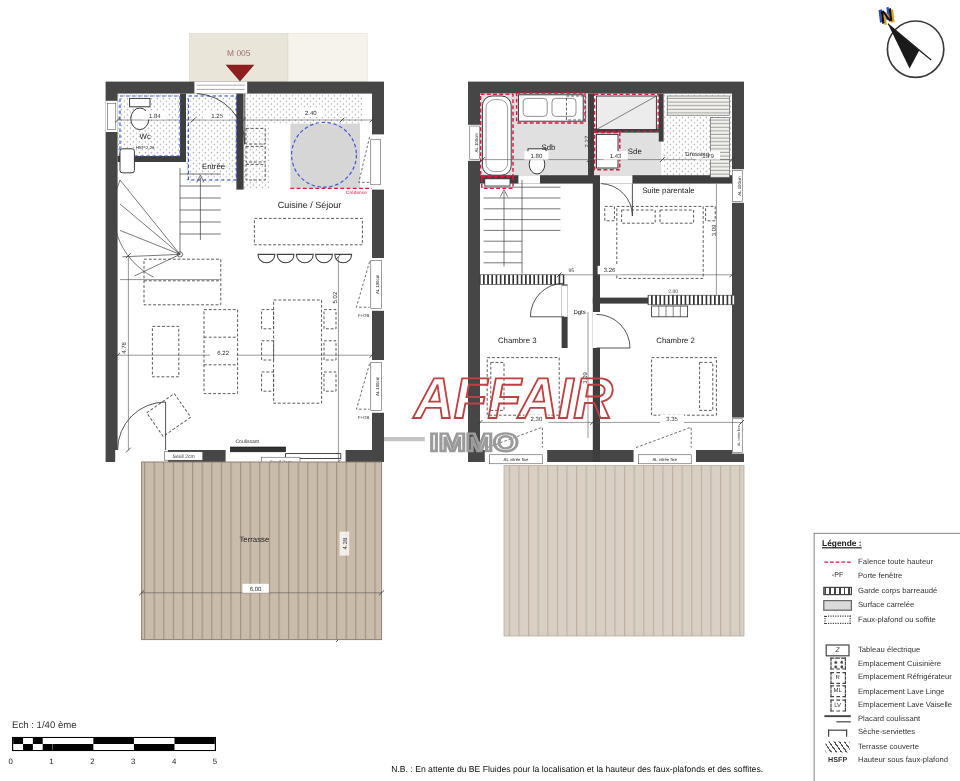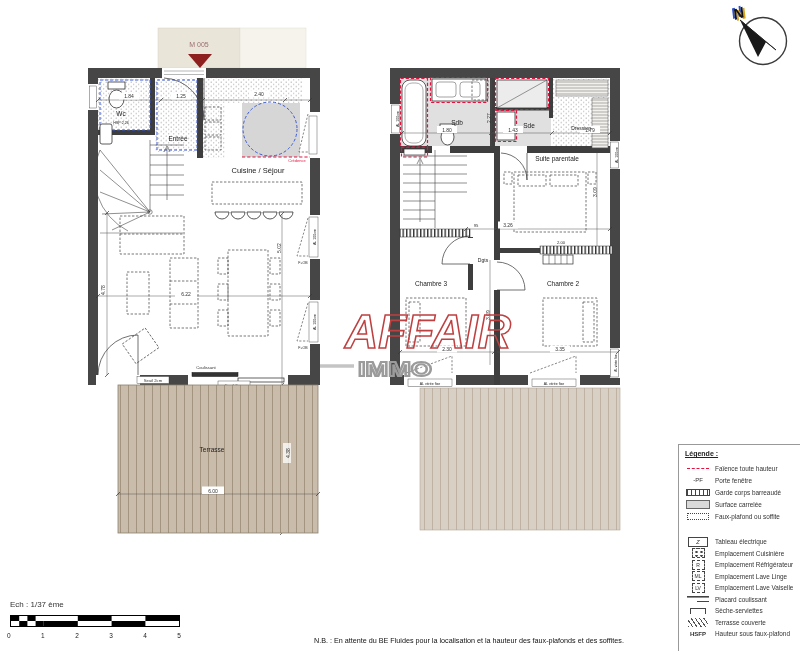--- a/index.html
+++ b/index.html
@@ -54,21 +54,21 @@
                  linear-gradient(#444,#444) right bottom/12px 1.6px no-repeat;}
   .sym-seche-serviettes{width:16px;height:6px;border:1.4px solid #444;border-bottom:none;box-sizing:border-box;}
   .sym-terrasse-couverte{width:20px;height:9px;
       background:repeating-linear-gradient(55deg,#555 0 1px,transparent 1px 3.5px);}
   .sym-hsfp{font-size:6px;font-weight:bold;color:#333;}
 
   .scalebar{position:absolute;left:10px;top:600px;}
   .scale-label{font-size:8px;color:#333;margin-bottom:4px;}
   .scale-nums{display:flex;justify-content:space-between;width:174px;margin-left:-3px;
       font-size:6.5px;color:#222;margin-top:1px;}
-  .note{position:absolute;left:314px;top:636px;font-size:7.2px;color:#111;}
+  .note{position:absolute;left:326px;top:636px;font-size:7.2px;color:#111;}
 </style>
 </head>
 <body>
 
 <div class="sheet">
 
 <svg width="800" height="651" viewBox="0 0 800 651">
   <defs>
     <pattern id="dots" width="5" height="4.5" patternUnits="userSpaceOnUse">
       <circle cx="1.2" cy="1.2" r="0.65" fill="#a9a9a9"></circle>
@@ -529,21 +529,21 @@
       <span class="lsym">
             <span class="sym-hsfp">HSFP</span>
           </span>
       <span class="llabel">Hauteur sous faux-plafond</span>
     </div>
   </div>
 </div>
 
 
 <div class="scalebar">
-  <div class="scale-label">Ech : 1/37 ème</div>
+  <div class="scale-label">Ech : 1/40 ème</div>
   <svg width="170" height="12">
     <rect x="0.5" y="0.5" width="169" height="11" fill="#fff" stroke="#000" stroke-width="1"></rect>
     <rect x="1" y="1" width="8.2" height="5" fill="#000"></rect>
     <rect x="17.4" y="1" width="8.2" height="5" fill="#000"></rect>
     <rect x="9.2" y="6" width="8.2" height="5" fill="#000"></rect>
     <rect x="25.6" y="6" width="8.2" height="5" fill="#000"></rect>
     <rect x="34" y="6" width="33.8" height="5" fill="#000"></rect>
     <rect x="67.8" y="1" width="33.8" height="5" fill="#000"></rect>
     <rect x="101.6" y="6" width="33.8" height="5" fill="#000"></rect>
     <rect x="135.4" y="1" width="33.6" height="5" fill="#000"></rect>

